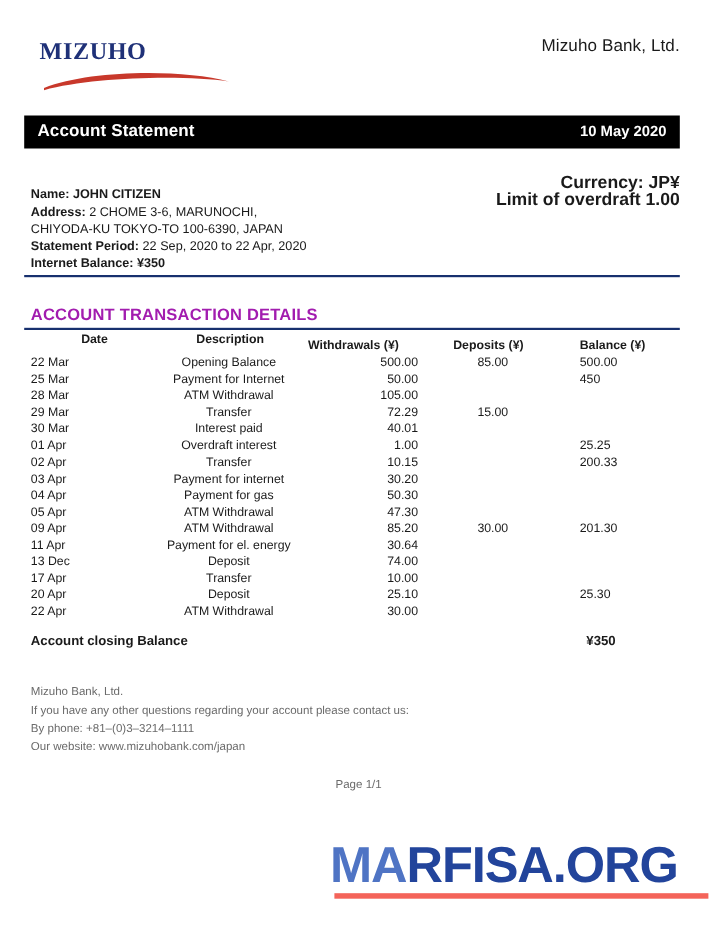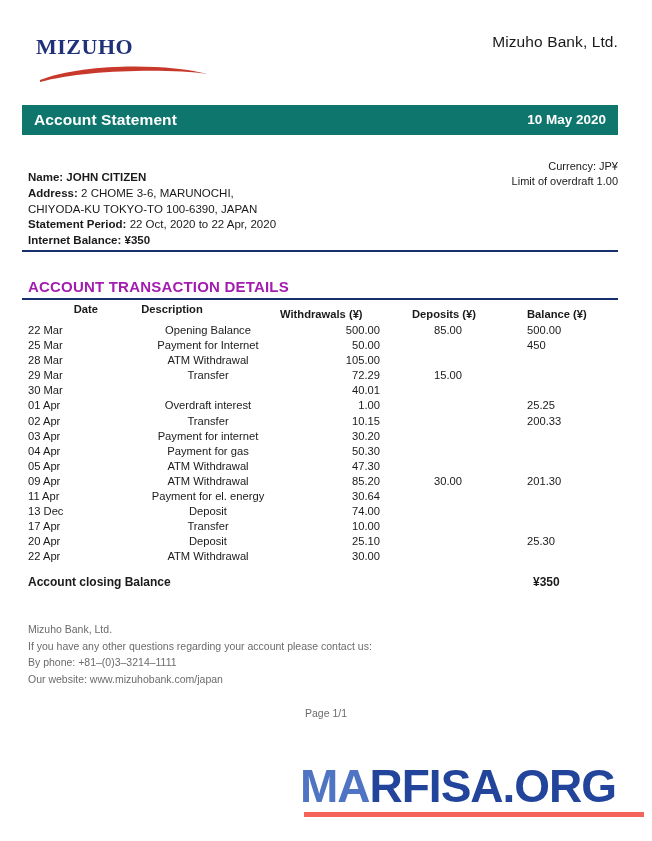--- a/index.html
+++ b/index.html
@@ -53,21 +53,21 @@
     letter-spacing: 0.1px;
   }
 
   
   .title-bar {
     position: absolute;
     left: 22px;
     top: 105px;
     width: 596px;
     height: 30px;
-    background: #0f766e;
+    background: #000000;
     color: #ffffff;
   }
   .title-bar .bar-title {
     position: absolute;
     left: 12px;
     top: 6px;
     font-size: 15.5px;
     font-weight: bold;
     letter-spacing: 0.1px;
   }
@@ -85,23 +85,24 @@
     left: 28px;
     top: 170px;
     font-size: 11.5px;
     line-height: 15.8px;
   }
   .meta-left .lbl { font-weight: bold; }
   .meta-right {
     position: absolute;
     right: 34px;
     top: 159px;
-    font-size: 11px;
+    font-size: 16px;
     line-height: 15px;
     text-align: right;
+    font-weight: bold;
   }
 
   .rule-navy {
     position: absolute;
     left: 22px;
     width: 596px;
     height: 2px;
     background: #17306e;
   }
   .rule-top { top: 250px; }
@@ -160,21 +161,21 @@
     width: 60px;
     text-align: left;
   }
   .head-row {
     position: relative;
     height: 22px;
     font-weight: bold;
     font-size: 11.2px;
   }
   .head-row .col-date { left: 6px; top: 1px; text-align: right; }
-  .head-row .col-desc { left: 70px; top: 1px; width: 160px; text-align: center; }
+  .head-row .col-desc { left: 58px; top: 1px; width: 160px; text-align: right; }
   .head-row .col-wd   { left: 258px; top: 6px; width: 120px; text-align: left; }
   .head-row .col-dep  { left: 378px; top: 6px; width: 120px; text-align: left; margin-left: 12px; }
   .head-row .col-bal  { left: 505px; top: 6px; width: 120px; text-align: left; }
 
   
   .closing-row {
     position: absolute;
     left: 28px;
     top: 575px;
     width: 590px;
@@ -254,21 +255,21 @@
     <span class="lbl">Name:</span>
     <span class="lbl">JOHN CITIZEN</span>
   </div>
   <div>
     <span class="lbl">Address:</span>
     <span>2 CHOME 3-6, MARUNOCHI,</span>
   </div>
   <div>CHIYODA-KU TOKYO-TO 100-6390, JAPAN</div>
   <div>
     <span class="lbl">Statement Period:</span>
-    <span>22 Oct, 2020 to 22 Apr, 2020</span>
+    <span>22 Sep, 2020 to 22 Apr, 2020</span>
   </div>
   <div>
     <span class="lbl">Internet Balance:</span>
     <span class="lbl">¥350</span>
   </div>
 </div>
 
 <div class="meta-right">
   <div>Currency: JP¥</div>
   <div>Limit of overdraft 1.00</div>
@@ -311,20 +312,21 @@
       </div>
       <div class="txn-row">
         <span class="col-date">29 Mar</span>
         <span class="col-desc">Transfer</span>
         <span class="col-wd">72.29</span>
         <span class="col-dep">15.00</span>
         <span class="col-bal"></span>
       </div>
       <div class="txn-row">
         <span class="col-date">30 Mar</span>
+        <span class="col-desc">Interest paid</span>
         <span class="col-wd">40.01</span>
         <span class="col-dep"></span>
         <span class="col-bal"></span>
       </div>
       <div class="txn-row">
         <span class="col-date">01 Apr</span>
         <span class="col-desc">Overdraft interest</span>
         <span class="col-wd">1.00</span>
         <span class="col-dep"></span>
         <span class="col-bal">25.25</span>

